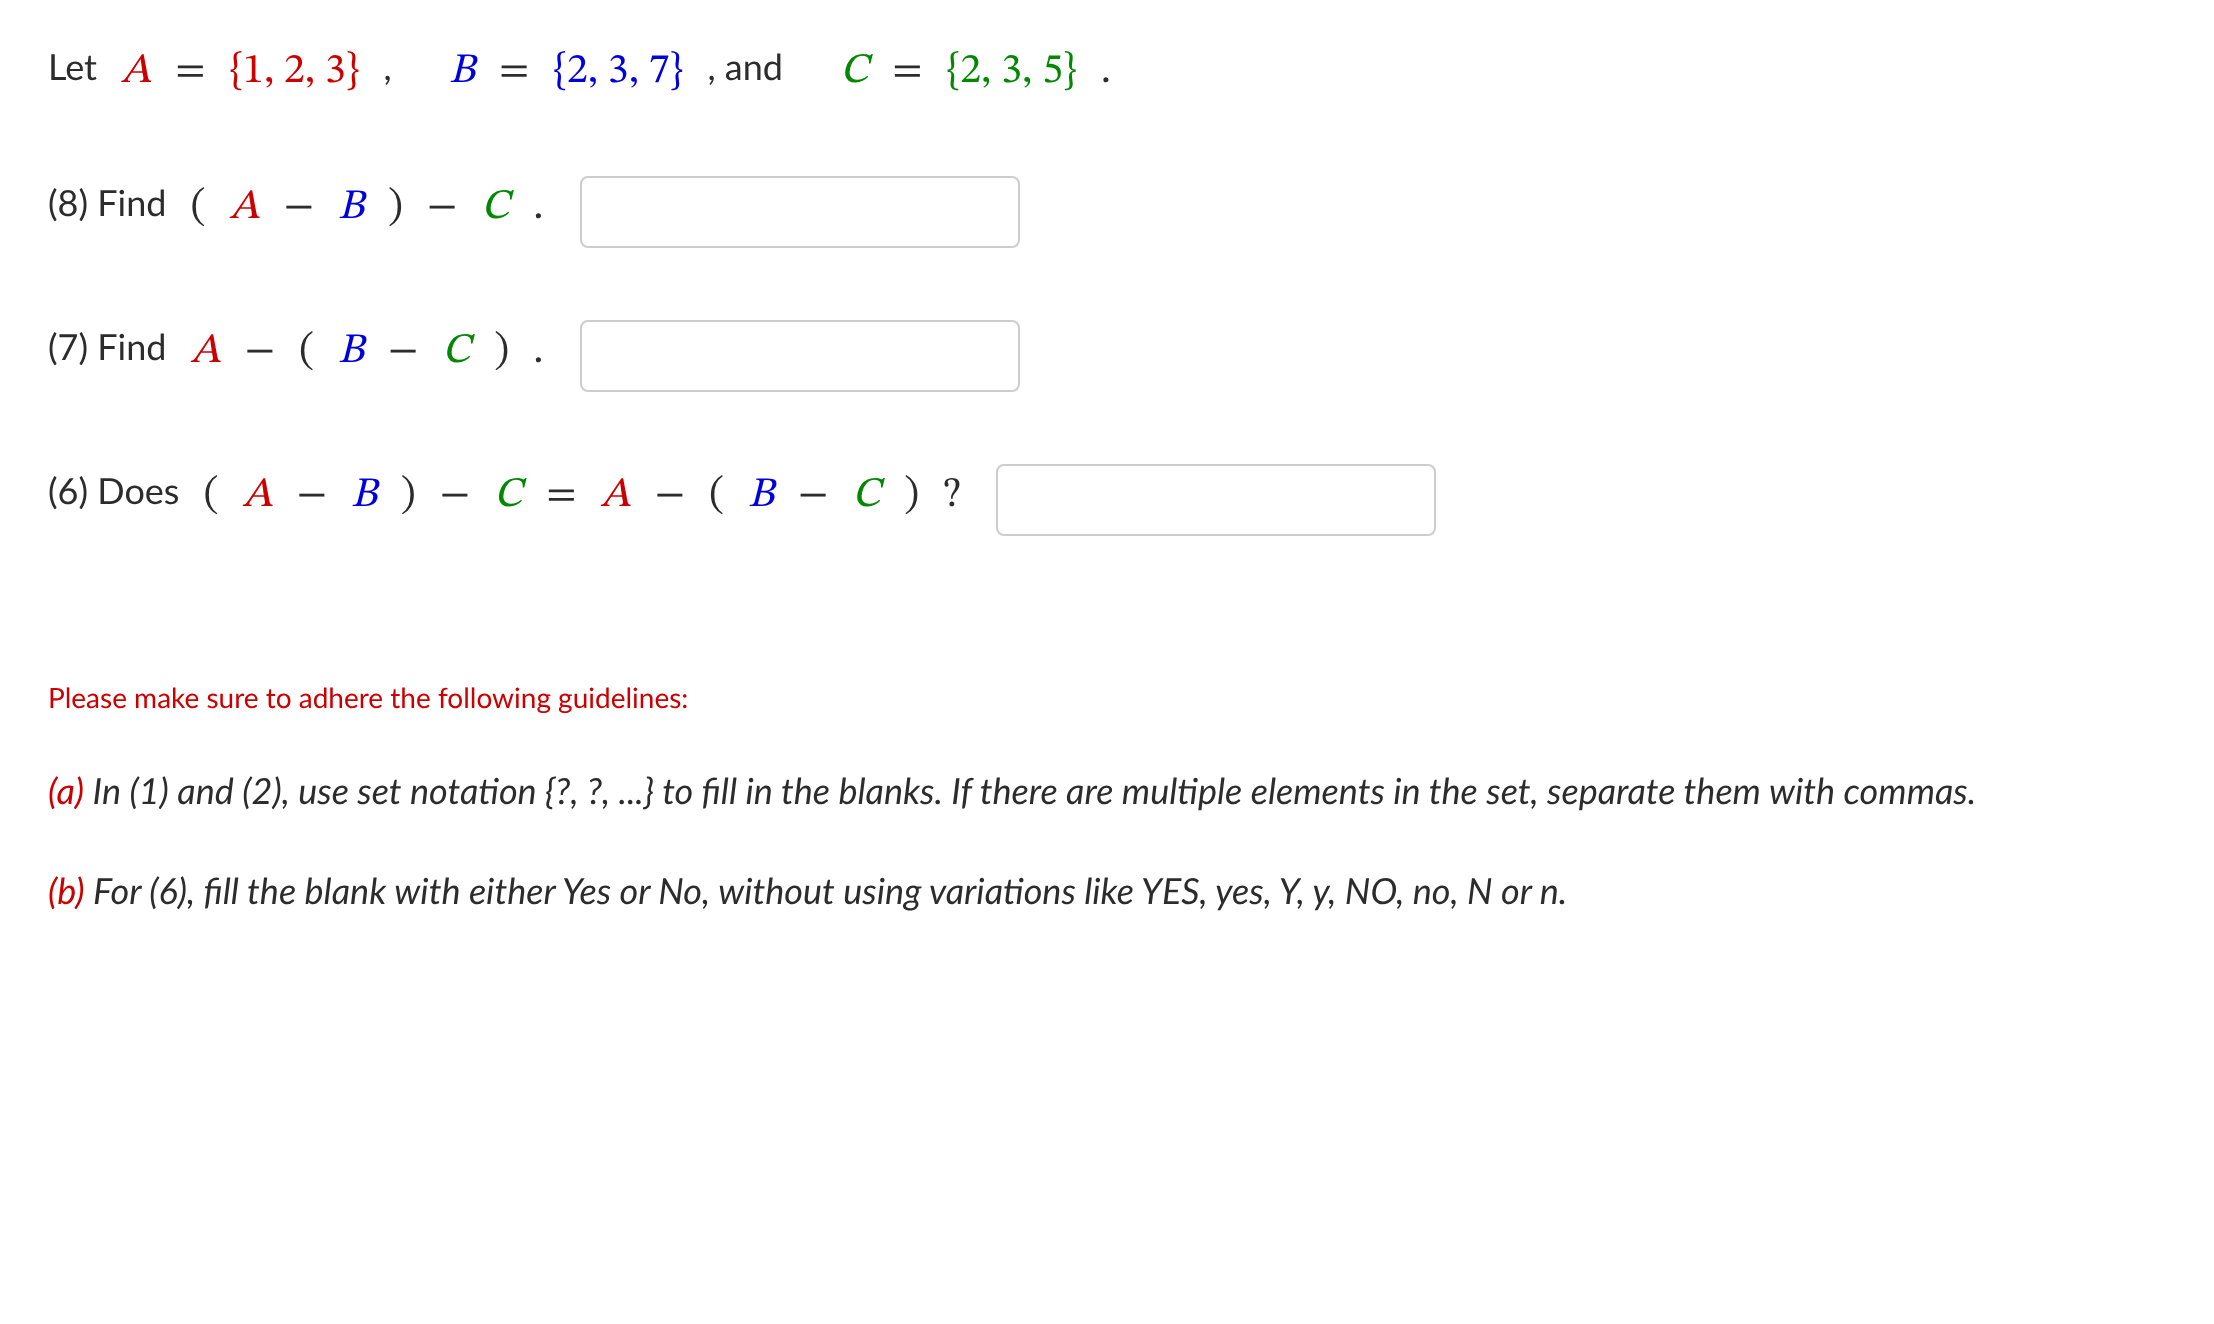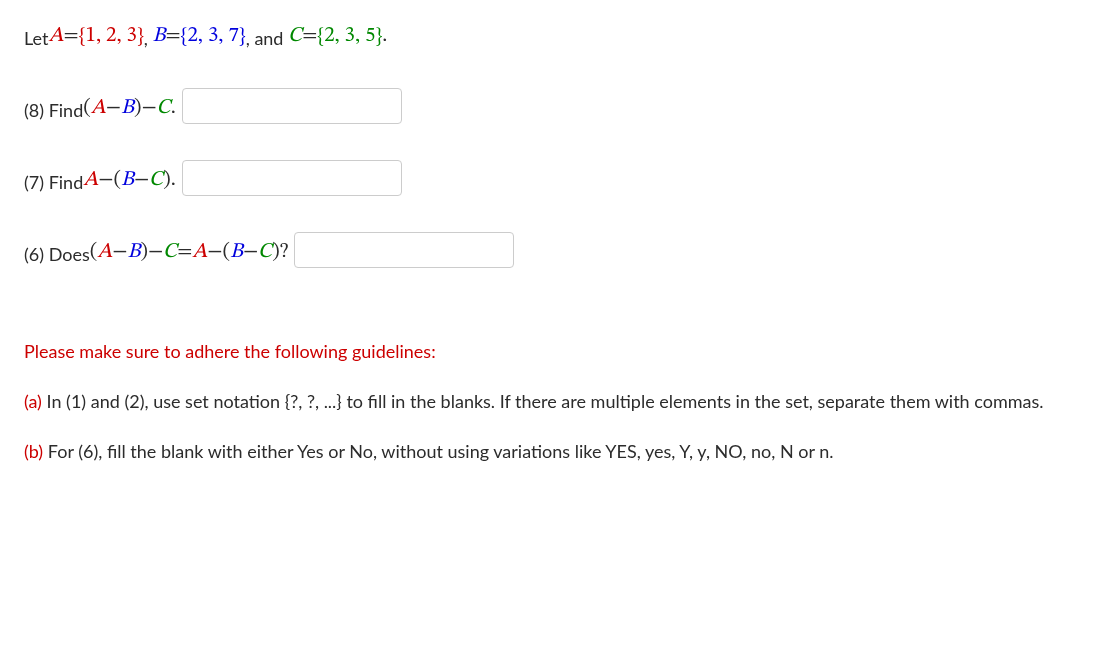--- a/index.html
+++ b/index.html
@@ -12,22 +12,23 @@
       font-size: 18px;
       color: #2c2c2c;
       padding: 20px 24px;
       line-height: 1.5;
       background: #fff;
       width: 1107px;
     }
     .row {
       margin-bottom: 36px;
       display: flex;
-      align-items: flex-end;
+      align-items: flex-start;
       flex-wrap: wrap;
+      gap: 12px;
     }
     .math {
       font-family: 'Cambria Math', 'STIX Two Math', Georgia, serif;
       font-size: 21px;
     }
     .math-italic {
       font-style: italic;
     }
     .red { color: #cc0000; }
     .blue { color: #0000dd; }
@@ -41,25 +42,26 @@
       font-size: 16px;
       margin-left: 6px;
       vertical-align: middle;
     }
     .guidelines {
       margin-top: 70px;
     }
     .guidelines-title {
       color: #cc0000;
       margin-bottom: 22px;
-      font-size: 18px;
+      font-size: 14px;
     }
     .guideline-item {
       margin-bottom: 22px;
       line-height: 1.6;
+      font-style: italic;
     }
     .guideline-label {
       color: #cc0000;
     }
   </style>
 </head>
 <body>
 
 <div class="row">
   <span>Let </span>

